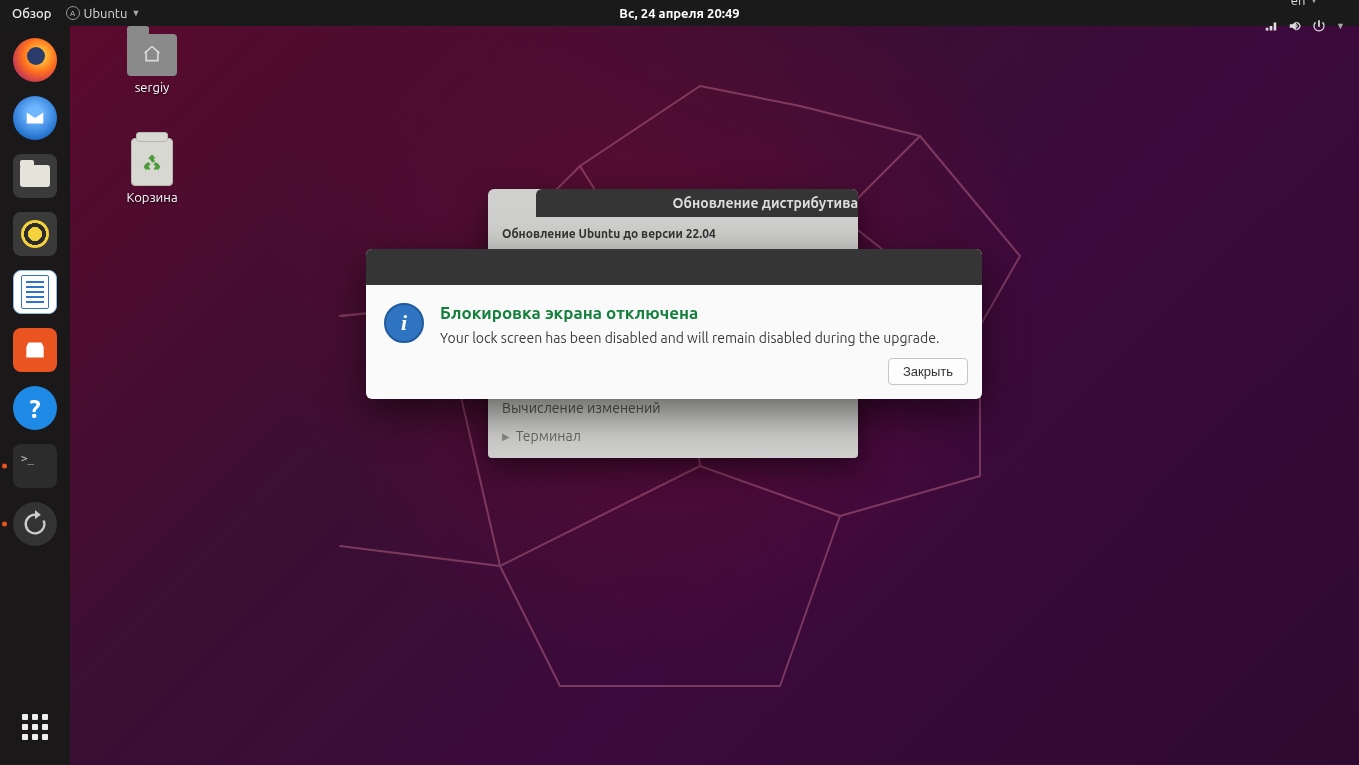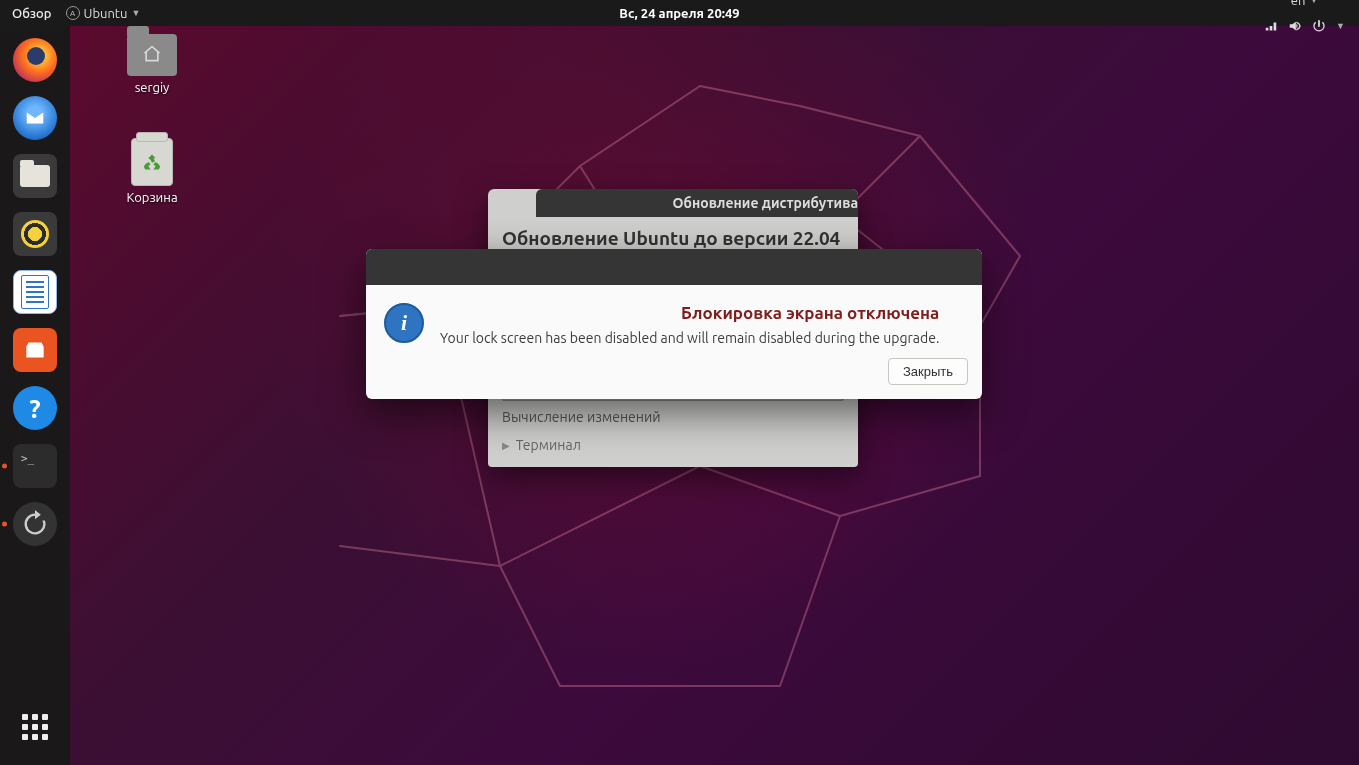--- a/index.html
+++ b/index.html
@@ -82,36 +82,36 @@
   .desk-icon .trash-ico .recycle svg{width:18px;height:18px;fill:#4a9a3a;}
 
   
   .win-upgrade {
     position:absolute; left:418px; top:163px; width:370px;
     background:#cfcfcd; border-radius:6px 6px 4px 4px; box-shadow:0 10px 30px rgba(0,0,0,0.5);
     color:#333;
   }
   .win-upgrade .titlebar{height:28px;background:#353535;border-radius:6px 6px 0 0;color:#ddd;display:flex;align-items:center;justify-content:flex-end;font-weight:bold;font-size:14px;margin-left:48px;}
   .win-upgrade .body{padding:10px 14px 14px;}
-  .win-upgrade .heading{font-weight:bold;font-size:19px;color:#333;}
+  .win-upgrade .heading{font-weight:bold;font-size:12px;color:#333;}
   .progress{height:12px;background:#a8a8a6;border-radius:2px;margin:140px 0 8px;position:relative;box-shadow:inset 0 0 0 1px rgba(0,0,0,0.15);}
   .win-upgrade .status{font-size:14px;color:#555;}
   .expander{display:flex;align-items:center;gap:6px;margin-top:12px;color:#666;font-size:14px;}
   .expander .tri{font-size:10px;color:#888;}
 
   
   .win-info {
     position:absolute; left:296px; top:223px; width:616px;
     background:#fafafa;border-radius:6px;box-shadow:0 14px 40px rgba(0,0,0,0.55);
   }
   .win-info .titlebar{height:36px;background:#353535;border-radius:6px 6px 0 0;}
   .win-info .body{padding:18px 18px 12px 18px;display:flex;gap:16px;}
   .win-info .info-ico{width:40px;height:40px;border-radius:50%;background:#2f74c0;display:flex;align-items:center;justify-content:center;border:2px solid #1d5a9e;flex:0 0 40px;}
   .win-info .info-ico span{color:#fff;font-weight:bold;font-family:Georgia,serif;font-size:22px;font-style:italic;}
-  .win-info h3{font-size:17px;font-weight:bold;color:#7f1d1d;margin-bottom:8px;text-align:right;}
+  .win-info h3{font-size:17px;font-weight:bold;color:#15803d;margin-bottom:8px;}
   .win-info p{font-size:14px;color:#3c3c3c;}
   .win-info .footer{padding:0 14px 14px;display:flex;justify-content:flex-end;}
   .win-info button{background:#fdfdfd;border:1px solid #c9c5bf;border-radius:4px;padding:5px 14px;font-size:13px;color:#333;cursor:pointer;}
 </style>
 </head>
 <body>
 
 <div class="topbar">
   <div class="left">
     <span class="activities">Обзор</span>

